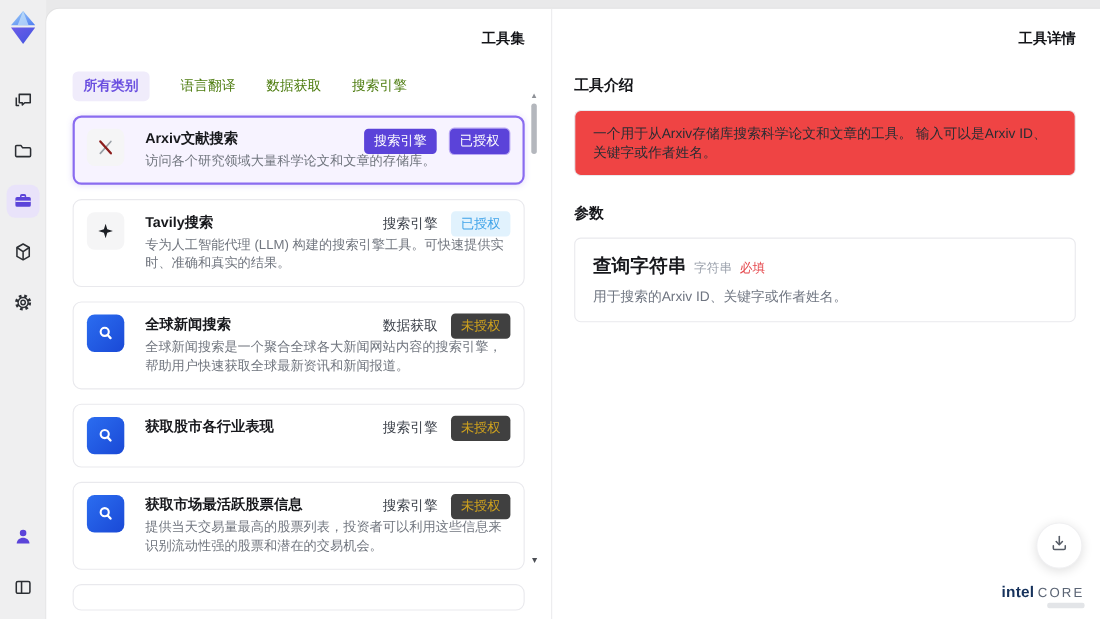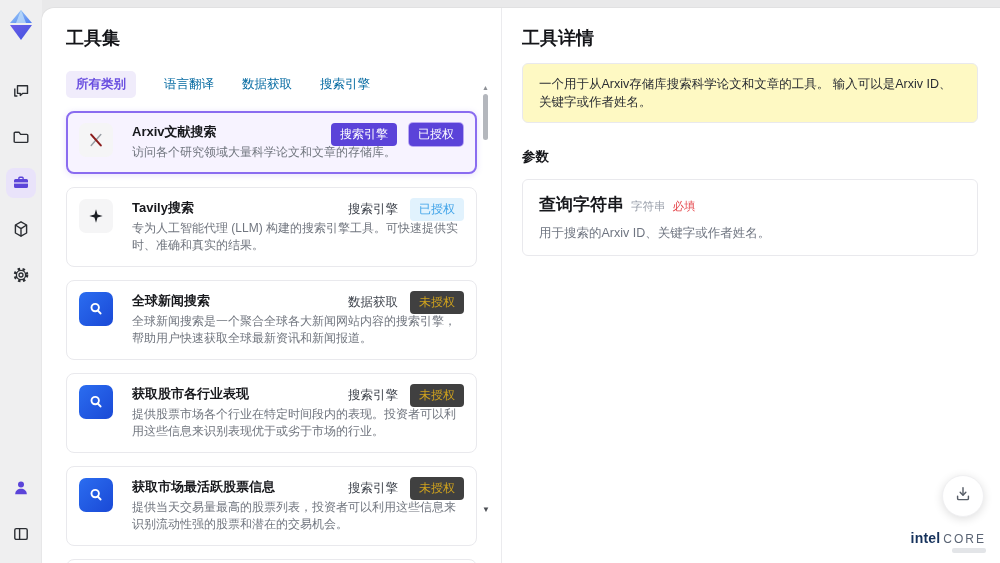--- a/index.html
+++ b/index.html
@@ -32,23 +32,23 @@
     flex: 1; margin-top: 8px; background: #ffffff;
     border-top-left-radius: 12px; display: flex; overflow: hidden;
     box-shadow: 0 0 0 1px rgba(0,0,0,0.03);
   }
 
   
   .tools-pane {
     width: 460px; flex: 0 0 460px; border-right: 1px solid #ebebee;
     padding: 18px 24px 0 24px; position: relative;
   }
-  .pane-title { font-size: 18px; font-weight: bold; color: #141519; }
+  .pane-title { font-size: 13px; font-weight: bold; color: #141519; text-align: right; }
   .tabs { display: flex; align-items: center; gap: 28px; margin-top: 21px; }
-  .tab { font-size: 12.5px; color: #0369a1; padding: 5px 0; border-radius: 5px; cursor: pointer; white-space: nowrap; }
+  .tab { font-size: 12.5px; color: #4d7c0f; padding: 5px 0; border-radius: 5px; cursor: pointer; white-space: nowrap; }
   .tab.active { color: #6a4fe0; background: #f0ecfb; padding: 5px 10px; font-weight: bold; }
 
   .tool-list { margin-top: 13px; display: flex; flex-direction: column; gap: 13px; }
   .tool-card {
     position: relative; border: 1px solid #e9e9ed; border-radius: 8px;
     background: #fff; padding: 11px 12px; display: flex; gap: 19px; cursor: pointer;
   }
   .tool-card.selected {
     border: 2px solid #8a6cf0; background: #f7f3ff; padding: 10px 11px;
     box-shadow: 0 1px 6px rgba(120,90,240,0.18);
@@ -73,21 +73,21 @@
   .scrollbar { position: absolute; top: 0; right: 12px; width: 7px; height: 100%; }
   .scroll-up { position: absolute; top: 76px; left: 0; font-size: 7px; color: #8d9096; line-height: 7px; }
   .scroll-thumb { position: absolute; top: 86px; left: 1px; width: 5px; height: 46px; background: #b4b7bd; border-radius: 3px; }
   .scroll-down { position: absolute; top: 498px; left: 0; font-size: 8px; color: #4c4f55; line-height: 8px; }
 
   
   .detail-pane { flex: 1; padding: 18px 22px 0 20px; position: relative; }
   .section-heading { font-size: 13.5px; font-weight: bold; color: #141519; margin-top: 25px; }
   .info-box {
     margin-top: 13px; border: 1px solid #e9e9ed; border-radius: 6px;
-    background: #fef9c3; padding: 11px 16px; font-size: 12.5px; color: #2a2d33; line-height: 18px;
+    background: #ef4444; padding: 11px 16px; font-size: 12.5px; color: #2a2d33; line-height: 18px;
   }
   .param-box { margin-top: 13px; border: 1px solid #e9e9ed; border-radius: 6px; padding: 13px 16px; }
   .param-head { display: flex; align-items: baseline; gap: 7px; }
   .param-name { font-size: 17px; font-weight: bold; color: #17181c; }
   .param-type { font-size: 11.5px; color: #9aa0ab; }
   .param-required { font-size: 11.5px; color: #e5484d; }
   .param-desc { font-size: 12.5px; color: #6f7581; margin-top: 9px; line-height: 17px; }
 
   .download-fab {
     position: absolute; right: 16px; bottom: 46px; width: 42px; height: 42px;
@@ -252,21 +252,20 @@
   </div>
           <div class="tool-card">
     <div class="tool-icon ic-news-search-icon">
               <svg width="20" height="20" viewBox="0 0 20 20" fill="none">
                 <circle cx="9.2" cy="8.6" r="3.7" stroke="#ffffff" stroke-width="1.9"></circle>
                 <path d="M11.9 11.6l2.6 2.8" stroke="#ffffff" stroke-width="2.1" stroke-linecap="round"></path>
               </svg>
             </div>
     <div class="tool-body">
       <div class="tool-title">获取股市各行业表现</div>
-      <div class="tool-desc">提供股票市场各个行业在特定时间段内的表现。投资者可以利用这些信息来识别表现优于或劣于市场的行业。</div>
     </div>
     <div class="tool-badges">
       <span class="cat-plain">搜索引擎</span>
       <span class="pill pill-yellow">未授权</span>
     </div>
   </div>
           <div class="tool-card">
     <div class="tool-icon ic-news-search-icon">
               <svg width="20" height="20" viewBox="0 0 20 20" fill="none">
                 <circle cx="9.2" cy="8.6" r="3.7" stroke="#ffffff" stroke-width="1.9"></circle>
@@ -292,20 +291,21 @@
       <div class="scrollbar">
         <div class="scroll-up">▲</div>
         <div class="scroll-thumb"></div>
         <div class="scroll-down">▼</div>
       </div>
     </section>
 
     <section class="detail-pane">
       <h1 class="pane-title">工具详情</h1>
 
+      <h2 class="section-heading">工具介绍</h2>
       <div class="info-box">
         <span>一个用于从Arxiv存储库搜索科学论文和文章的工具。 输入可以是Arxiv ID、关键字或作者姓名。</span>
       </div>
 
       <h2 class="section-heading">参数</h2>
       <div class="param-box">
         <div class="param-head">
           <span class="param-name">查询字符串</span>
           <span class="param-type">字符串</span>
           <span class="param-required">必填</span>

